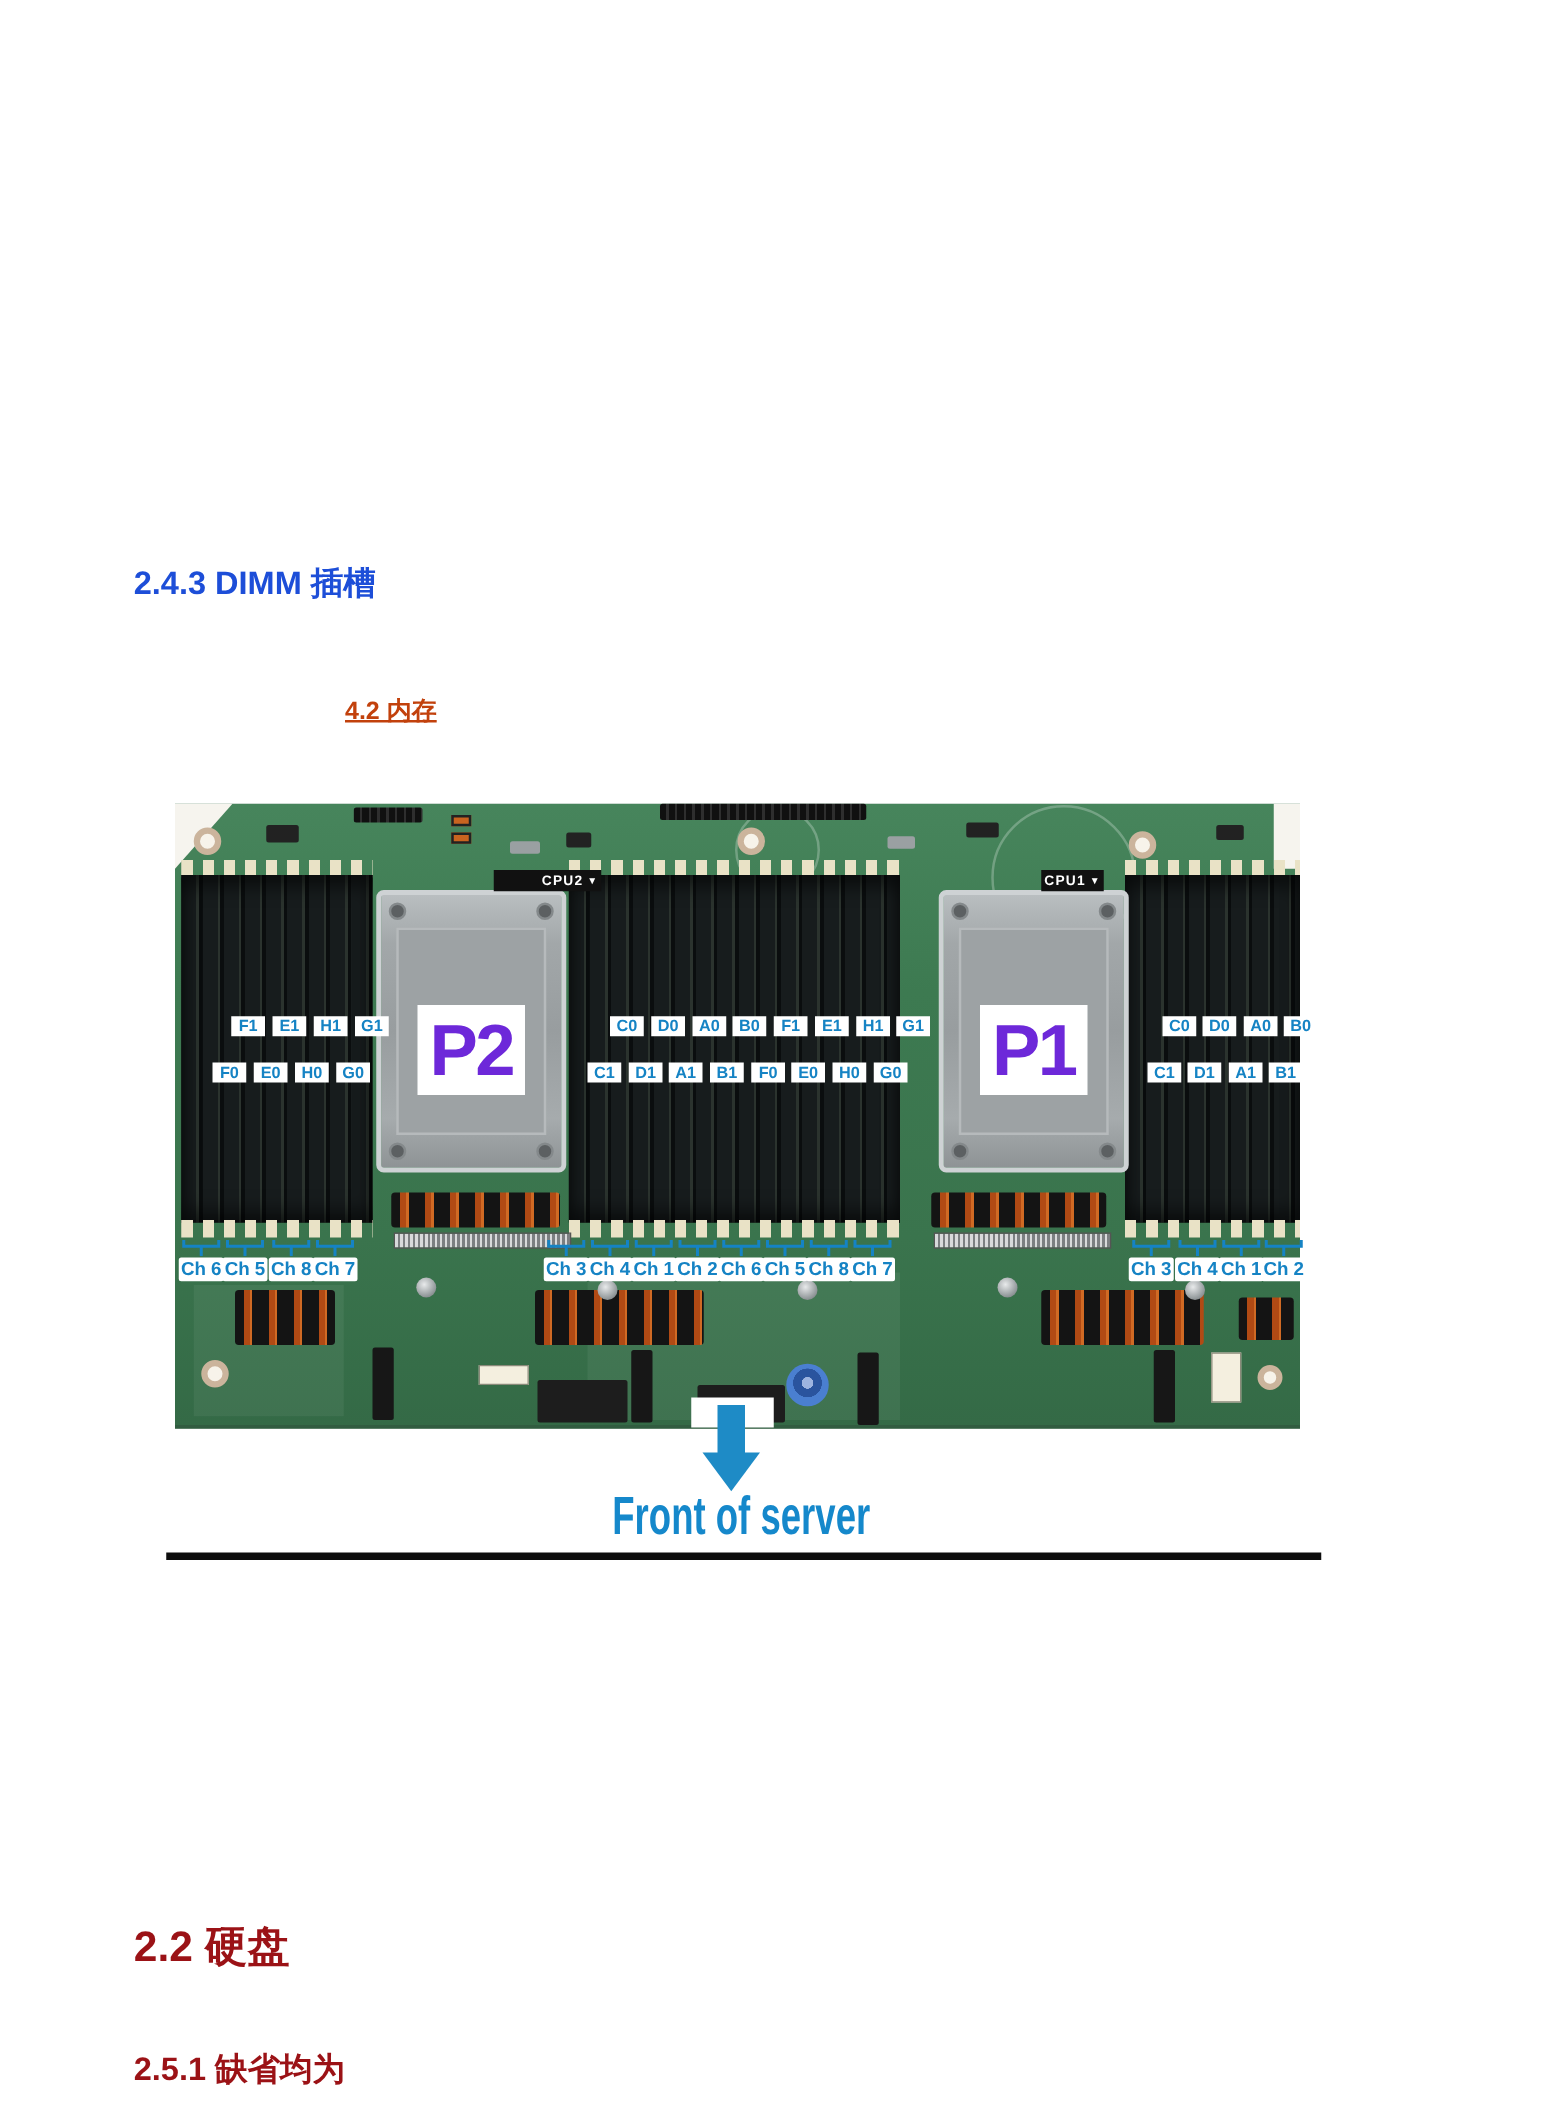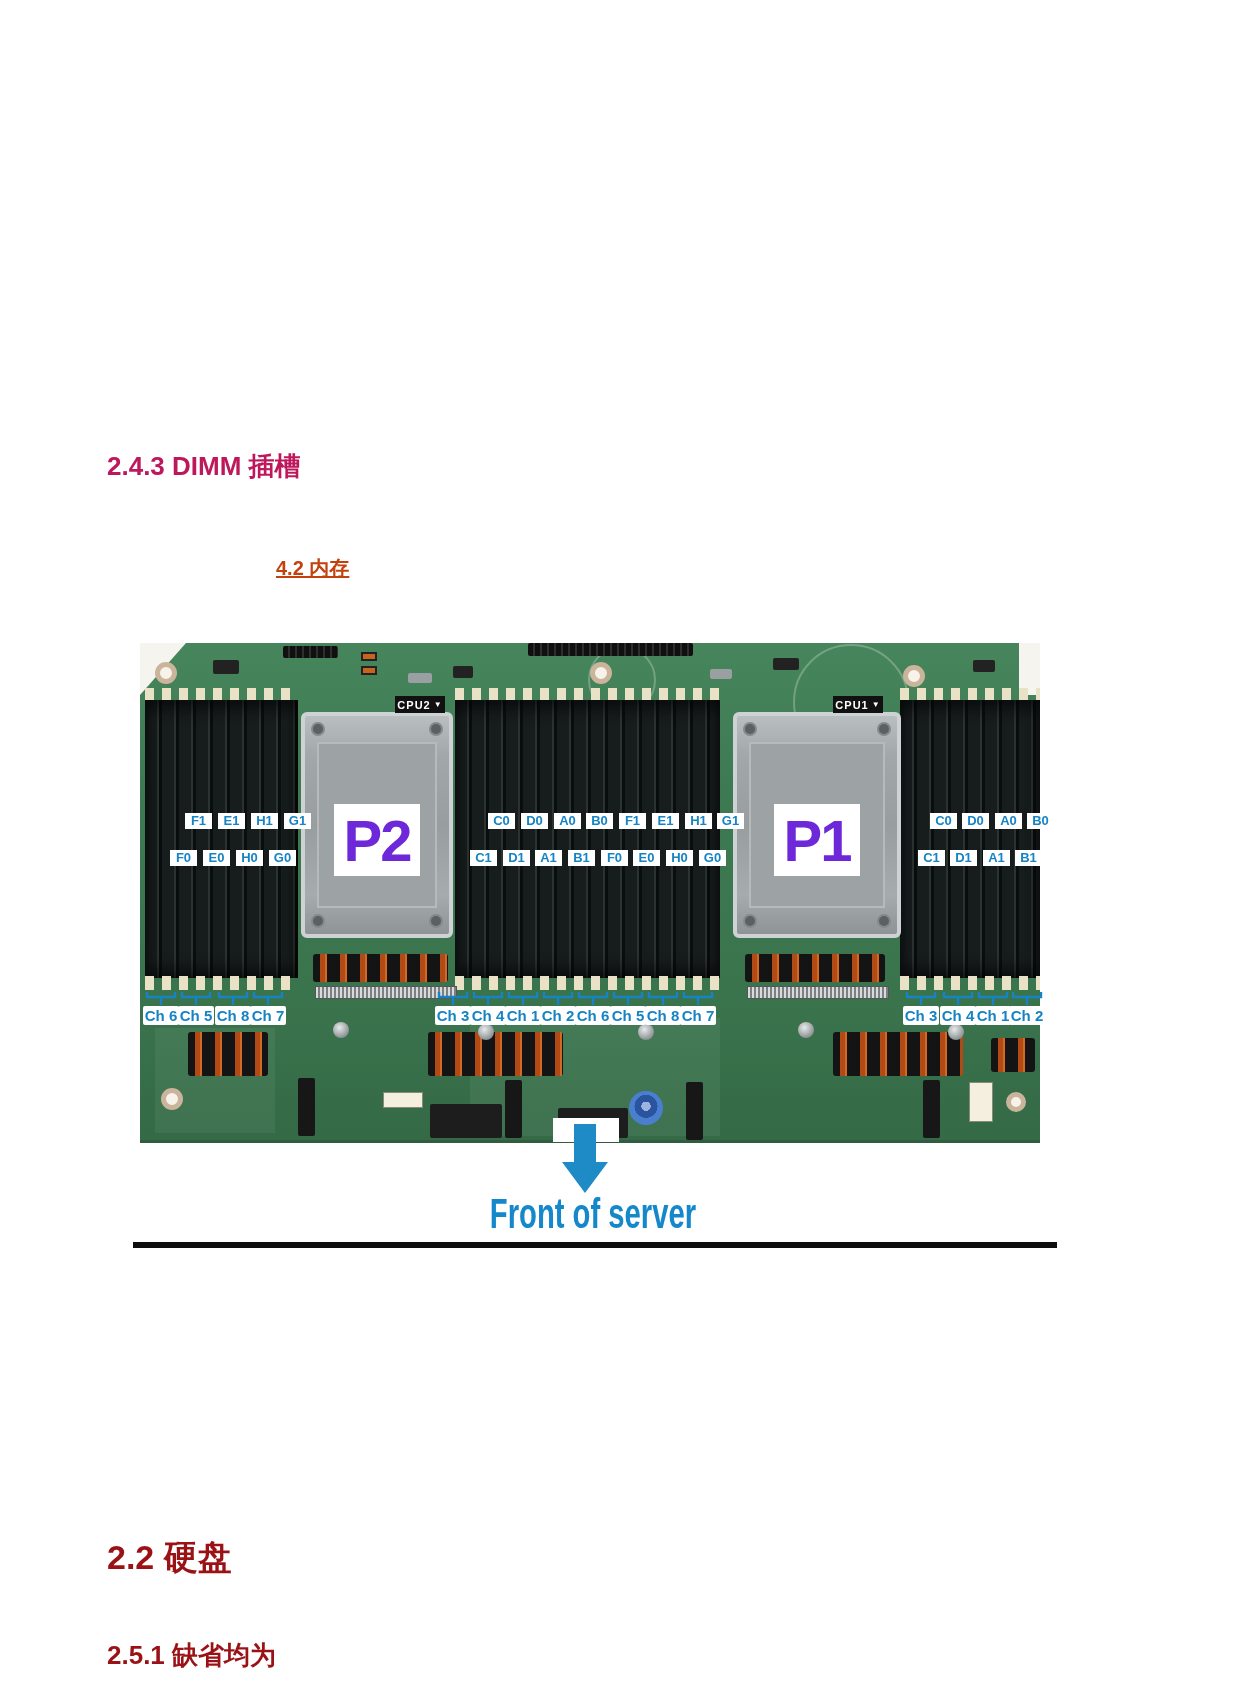--- a/index.html
+++ b/index.html
@@ -8,21 +8,21 @@
 
   
   table.spec{position:absolute;left:133px;top:122px;width:873px;border-collapse:collapse;table-layout:fixed;}
   table.spec td{border:1px solid #595959;padding:0 6px;font-size:17px;vertical-align:middle;}
   table.spec tr.hdr td{background:#d9d9d9;text-align:center;height:33px;}
   table.spec tr.r1 td{height:75px;}
   table.spec tr.r2 td{height:85px;}
   table.spec tr.r3 td{height:38px;}
 
   
-  .h243{position:absolute;left:107px;top:449px;font-size:26px;font-weight:bold;color:#be185d;}
+  .h243{position:absolute;left:107px;top:449px;font-size:26px;font-weight:bold;color:#1d4ed8;}
   .linkline{position:absolute;left:276px;top:555px;font-size:20px;}
   .doclink{color:#c2410c;text-decoration:underline;font-weight:bold;cursor:pointer;}
   .h25{position:absolute;left:107px;top:1535px;font-size:34px;font-weight:bold;color:#9b1216;}
   .h251{position:absolute;left:107px;top:1638px;font-size:26px;font-weight:bold;color:#9b1216;}
 
   
   .figure{position:absolute;left:133px;top:640px;width:924px;height:610px;}
   .pcb{position:absolute;left:7px;top:3px;width:900px;height:497px;
        background:linear-gradient(180deg,#47855c 0%,#3d7a51 30%,#3a744d 70%,#346a46 100%);
        border-bottom:3px solid rgba(0,0,0,.3);}
@@ -134,30 +134,30 @@
     <div class="clips" style="left:767px;top:336px;width:140px;"></div>
 
     <div class="socket" style="left:168px;width:152px;">
       <div class="inner"></div>
       <div class="screw" style="left:6px;top:6px;"></div>
       <div class="screw" style="right:6px;top:6px;"></div>
       <div class="screw" style="left:6px;bottom:6px;"></div>
       <div class="screw" style="right:6px;bottom:6px;"></div>
       <div class="pbox">P2</div>
     </div>
-    <div class="socket" style="left:600px;width:168px;">
+    <div class="socket" style="left:618px;width:152px;">
       <div class="inner"></div>
       <div class="screw" style="left:6px;top:6px;"></div>
       <div class="screw" style="right:6px;top:6px;"></div>
       <div class="screw" style="left:6px;bottom:6px;"></div>
       <div class="screw" style="right:6px;bottom:6px;"></div>
       <div class="pbox">P1</div>
     </div>
 
-    <div class="cputag" style="left:262px;">
+    <div class="cputag" style="left:262px;padding-left:36px;">
       <span>CPU2</span>
         <span class="tri">▼</span>
     </div>
     <div class="cputag" style="left:700px;">
       <span>CPU1</span>
         <span class="tri">▼</span>
     </div>
 
     <div class="ostrip" style="left:180px;top:314px;width:135px;"></div>
     <div class="ostrip" style="left:612px;top:314px;width:140px;"></div>

